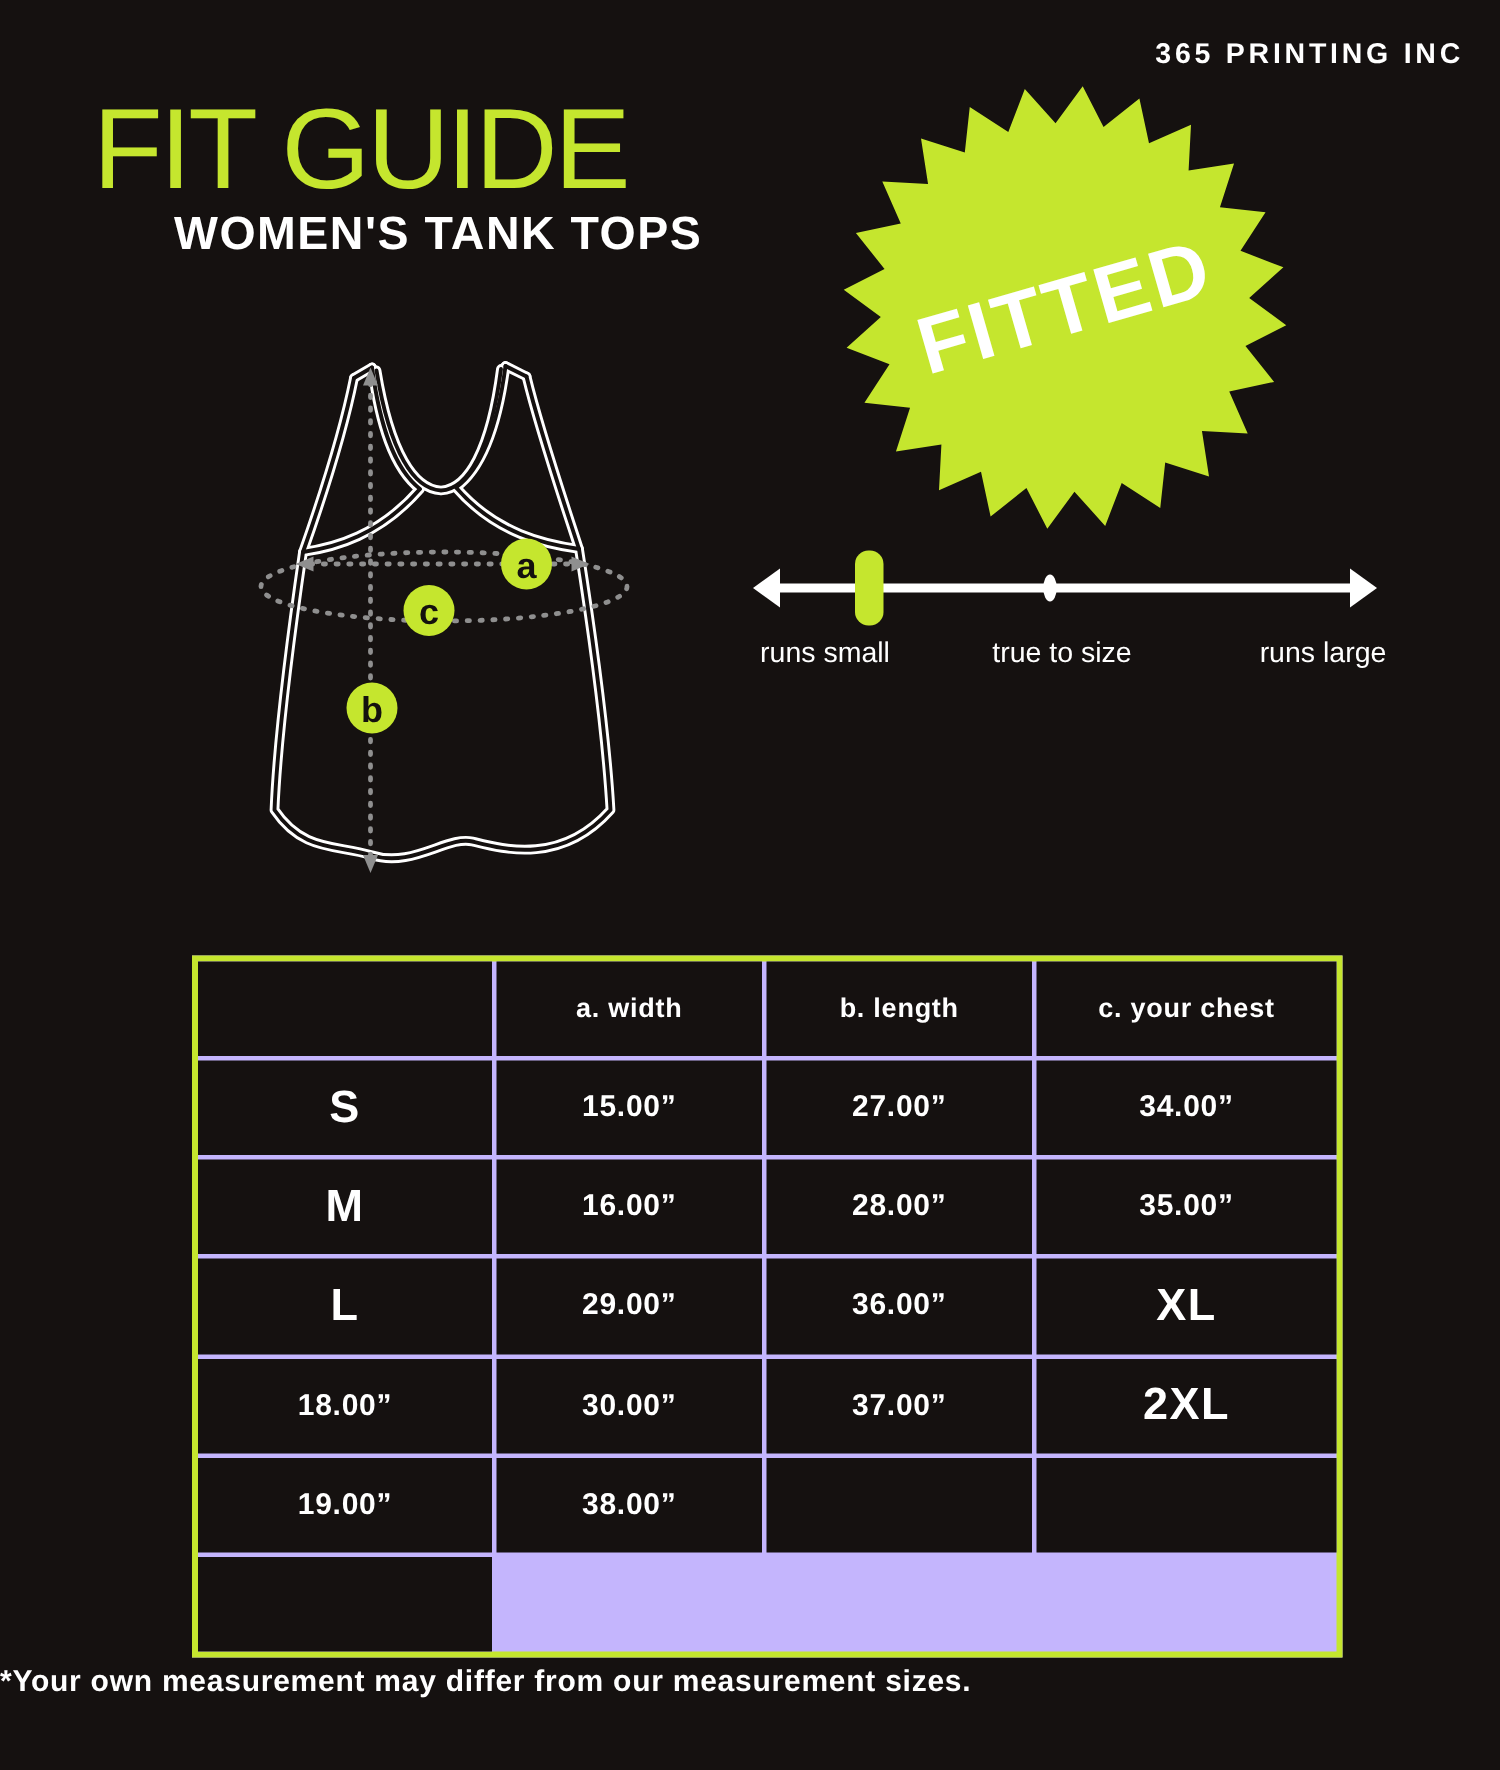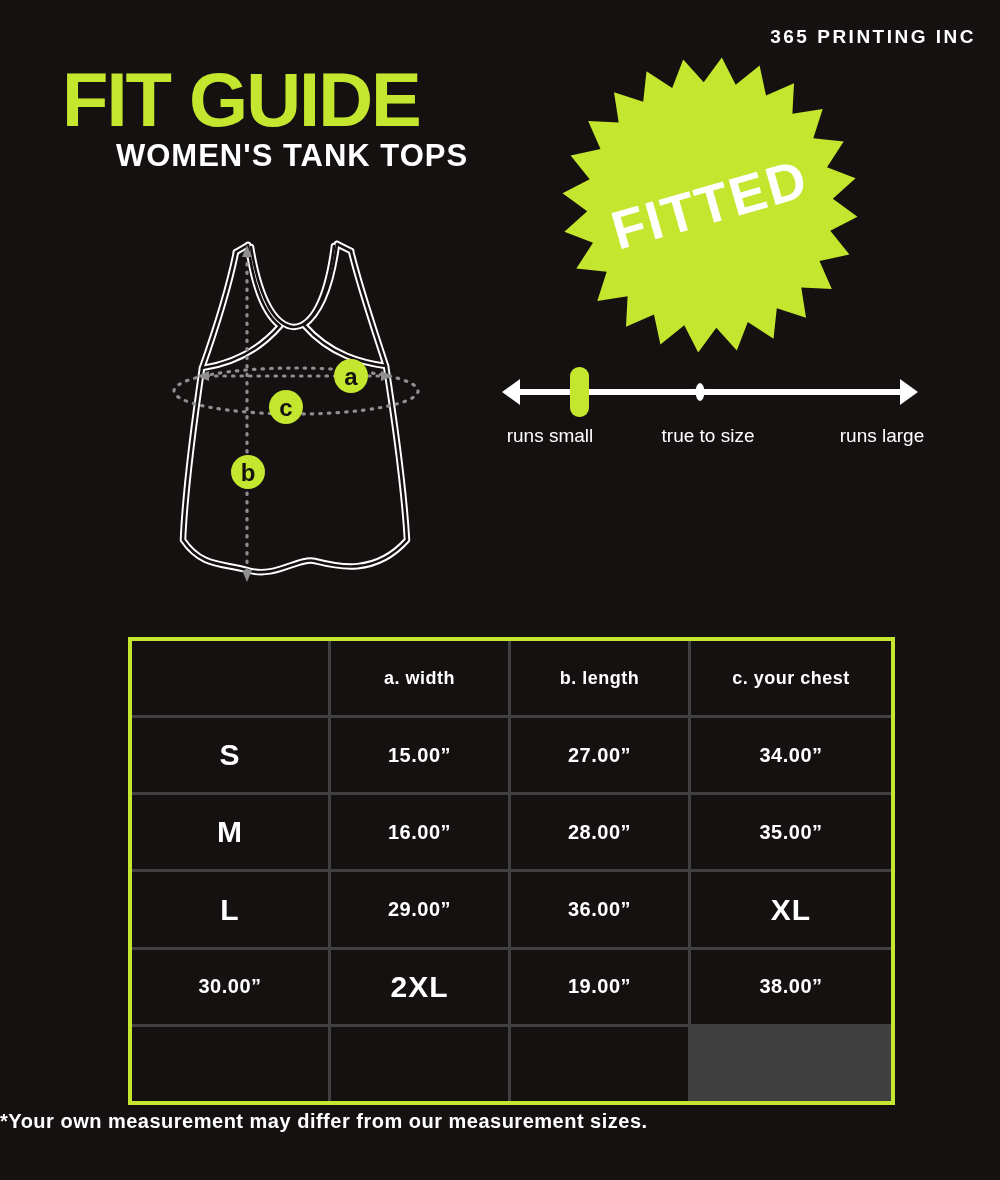--- a/index.html
+++ b/index.html
@@ -18,21 +18,21 @@
     overflow:hidden;
     color:var(--txt);
   }
   .brand{
     position:absolute;top:26px;right:24px;
     font-size:19px;font-weight:bold;letter-spacing:2.5px;
     color:var(--txt);
   }
   .title{
     position:absolute;left:62px;top:56px;
-    font-size:76px;font-weight:bold;letter-spacing:-2px;
+    font-size:76px;font-weight:normal;letter-spacing:-2px;
     color:var(--accent);
   }
   .subtitle{
     position:absolute;left:116px;top:138px;
     font-size:31px;font-weight:bold;letter-spacing:1px;
     color:var(--txt);
   }
   .tank-svg{position:absolute;left:150px;top:230px;}
   .badge-svg{position:absolute;left:560px;top:55px;}
   .badge-text{
@@ -51,21 +51,21 @@
     width:100px;
     font-size:19px;font-weight:normal;line-height:1.0;
     text-align:center;color:var(--txt);
   }
   .scale-label.left{left:500px;}
   .scale-label.center{left:658px;}
   .scale-label.right{left:832px;}
   .size-table{
     position:absolute;left:128px;top:637px;
     width:767px;height:468px;
-    background:#404040;
+    background:#c4b5fd;
     border:4px solid var(--accent);
     display:grid;
     grid-template-columns:196px 177px 177px 1fr;
     grid-auto-rows:1fr;
     gap:3px;
   }
   .cell{
     background:var(--bg);
     display:flex;align-items:center;justify-content:center;
     color:var(--txt);font-weight:bold;
@@ -171,21 +171,23 @@
     <div class="cell size">M</div>
     <div class="cell val">16.00”</div>
     <div class="cell val">28.00”</div>
     <div class="cell val">35.00”</div>
 
     <div class="cell size">L</div>
     <div class="cell val">29.00”</div>
     <div class="cell val">36.00”</div>
 
     <div class="cell size">XL</div>
+    <div class="cell val">18.00”</div>
     <div class="cell val">30.00”</div>
+    <div class="cell val">37.00”</div>
 
     <div class="cell size">2XL</div>
     <div class="cell val">19.00”</div>
     <div class="cell val">38.00”</div>
 
     <div class="cell val"></div>
     <div class="cell val"></div>
     <div class="cell val"></div>
   </div>
 

